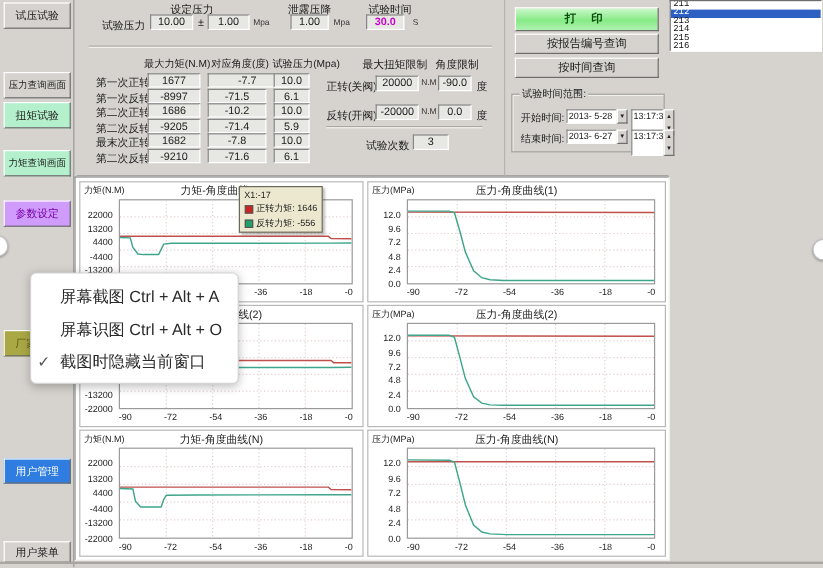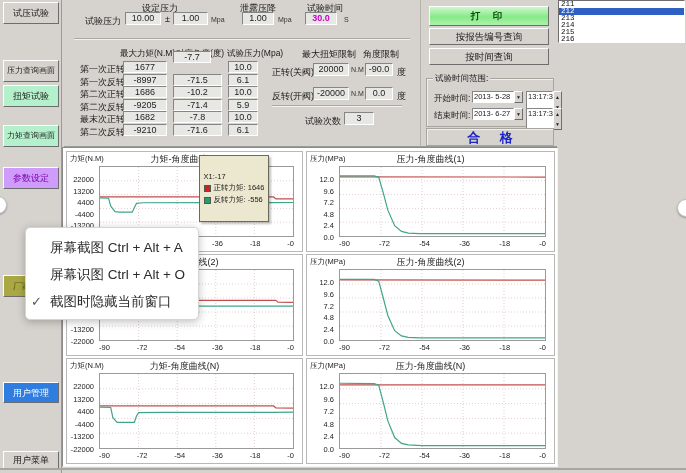--- a/index.html
+++ b/index.html
@@ -50,21 +50,21 @@
   #chartsPanel { left:62px; top:147px; width:496px; height:320px; background:#ffffff; border:1px solid; border-color:#8a8a8a #f5f5f5 #f5f5f5 #8a8a8a; }
   .chart { position:absolute; background:#ffffff; border:1px solid #b8b8b8; }
   .c-head { position:absolute; left:0; top:0; right:0; height:13px; }
   .c-ylab { position:absolute; left:3px; top:2px; font-size:7.5px; color:#222;text-align:right; }
   .c-title { position:absolute; left:0; right:0; top:1px; text-align:center; font-size:9px; color:#222; }
   .c-plot { position:absolute; left:32px; top:14px; right:8px; bottom:14px; border:1px solid #9a9a9a; }
   .c-plot svg { width:100%; height:100%; display:block; }
   .c-ylabels { position:absolute; left:0; top:14px; width:30px; bottom:14px;margin-top:13px; }
   .c-ylabels span { position:absolute; right:3px; transform:translateY(-50%); font-size:7.5px; color:#222; white-space:nowrap; }
   .c-xlabels { position:absolute; left:32px; right:8px; bottom:1px; height:11px; display:flex; justify-content:space-between; font-size:7.5px; color:#222; }
-  .c-legend { position:absolute; left:56%; top:3px; background:#ece8cf; border:1px solid #6a6a5a; box-shadow:2px 2px 2px rgba(0,0,0,.25); padding:16px 4px; font-size:7.5px; z-index:5; }
+  .c-legend { position:absolute; left:56%; top:3px; background:#ece8cf; border:1px solid #6a6a5a; box-shadow:2px 2px 2px rgba(0,0,0,.25); padding:2px 4px; font-size:7.5px; z-index:5; }
   .c-legend .lg-row { display:flex; align-items:center; margin-top:2px; white-space:nowrap; }
   .c-legend .sw { width:7px; height:7px; margin-right:3px; border:1px solid #555; }
 
   
   #ctxMenu { left:25px; top:227px; width:174px; height:93px; background:#ffffff; border:1px solid #d4d4d4; border-radius:5px; box-shadow:0 2px 8px rgba(0,0,0,.25); z-index:50; padding-top:6px; }
   .menu-item { height:27px; line-height:27px; font-size:13.5px; color:#2b2b2b; padding-left:24px; position:relative; white-space:nowrap; cursor:default; }
   .menu-check { position:absolute; left:5px; top:0; width:16px; font-size:13px; color:#555; }
 
   
   .handle { position:absolute; width:18px; height:18px; background:#ffffff; border:1px solid #c0c0c0; border-radius:50%; box-shadow:0 1px 2px rgba(0,0,0,.3); z-index:60; }
@@ -103,21 +103,21 @@
 
   <div class="sep" style="left:10px;top:38px;width:336px"></div>
 
   <div class="lbl" style="left:56px;top:48px;font-size:8.5px">最大力矩(N.M)</div>
   <div class="lbl" style="left:112px;top:48px;font-size:8.5px">对应角度(度)</div>
   <div class="lbl" style="left:163px;top:48px;font-size:8.5px">试验压力(Mpa)</div>
 
   <div>
       <div class="lbl" style="left: 16px; top: 63px;">第一次正转</div>
       <div class="fld abs" style="left: 59px; top: 61px; width: 44px; height: 12px; line-height: 10px;">1677</div>
-      <div class="fld abs" style="left: 109px; top: 51px; width: 38px; height: 12px; line-height: 10px;">-7.7</div>
+      <div class="fld abs" style="left: 109px; top: 61px; width: 66px; height: 12px; line-height: 10px;">-7.7</div>
       <div class="fld abs" style="left: 164px; top: 61px; width: 30px; height: 12px; line-height: 10px;">10.0</div>
       <div class="lbl" style="left: 16px; top: 75.6px;">第一次反转</div>
       <div class="fld abs" style="left: 59px; top: 73.6px; width: 44px; height: 12px; line-height: 10px;">-8997</div>
       <div class="fld abs" style="left: 109px; top: 73.6px; width: 49px; height: 12px; line-height: 10px;">-71.5</div>
       <div class="fld abs" style="left: 164px; top: 73.6px; width: 30px; height: 12px; line-height: 10px;">6.1</div>
       <div class="lbl" style="left: 16px; top: 88.2px;">第二次正转</div>
       <div class="fld abs" style="left: 59px; top: 86.2px; width: 44px; height: 12px; line-height: 10px;">1686</div>
       <div class="fld abs" style="left: 109px; top: 86.2px; width: 49px; height: 12px; line-height: 10px;">-10.2</div>
       <div class="fld abs" style="left: 164px; top: 86.2px; width: 30px; height: 12px; line-height: 10px;">10.0</div>
       <div class="lbl" style="left: 16px; top: 100.8px;">第二次反转</div>
@@ -176,21 +176,20 @@
     <div class="combo" style="left:45px;top:29px">
       <div class="cfld" style="width:42px">2013- 6-27</div>
       <div class="cbtn">▼</div>
     </div>
     <div class="combo" style="left:99px;top:29px">
       <div class="cfld" style="width:27px">13:17:35</div>
       <div class="cbtn">▲<br>▼</div>
     </div>
   </div>
 
-  <div id="resultBox">合 格</div>
 </div>
 
 <div id="reportList" class="abs">
     <div class="lb-item">211</div>
     <div class="lb-item sel">212</div>
     <div class="lb-item">213</div>
     <div class="lb-item">214</div>
     <div class="lb-item">215</div>
     <div class="lb-item">216</div>
   </div>

